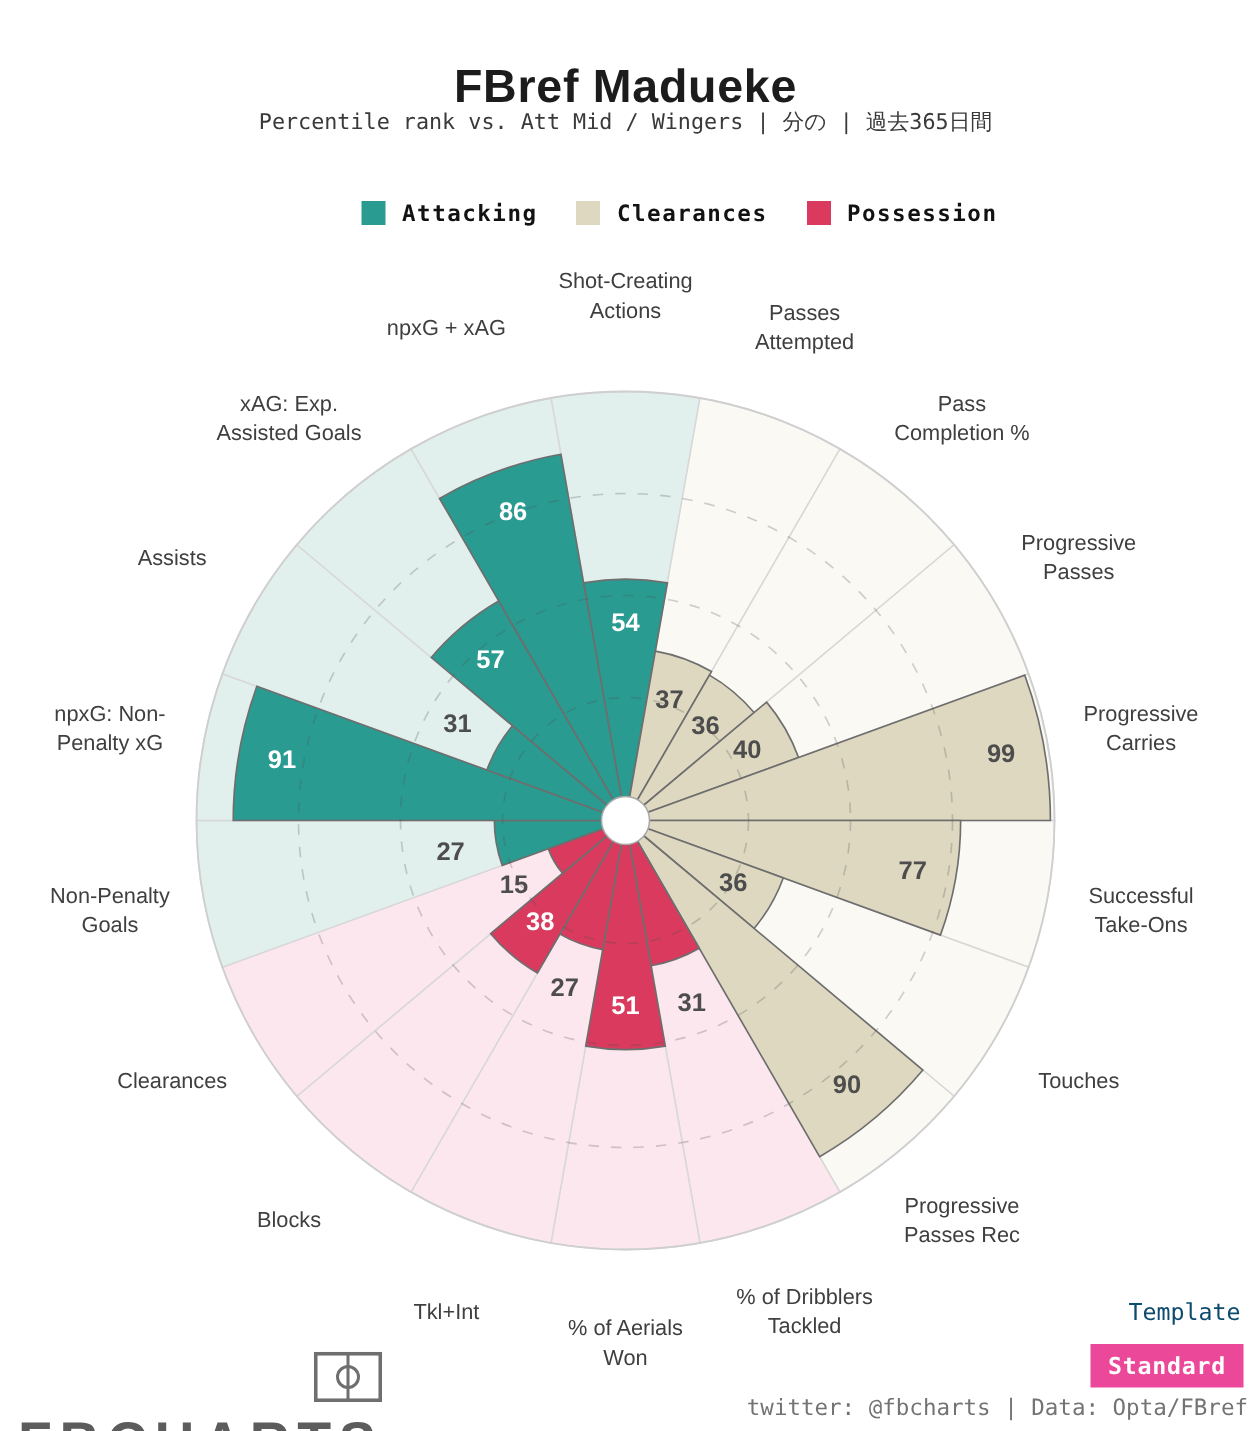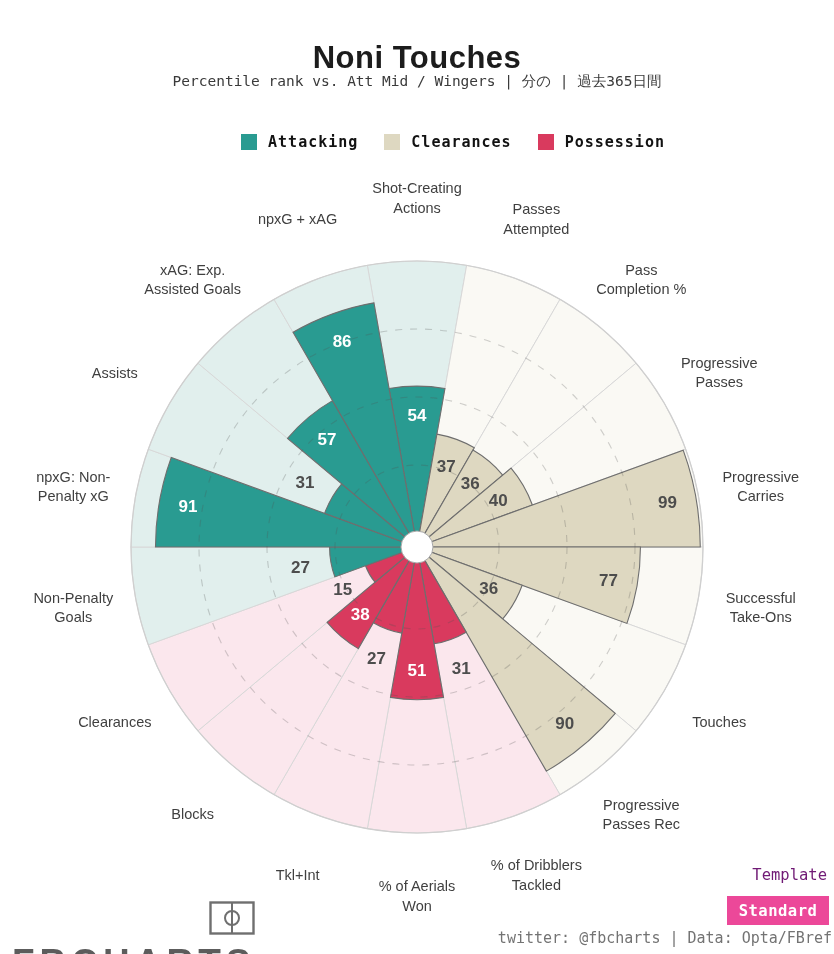--- a/index.html
+++ b/index.html
@@ -33,21 +33,21 @@
   .brand-text{
     font-size:37px;font-weight:bold;color:#5c5c5c;letter-spacing:5px;
     line-height:40px;transform:scaleY(1.06);transform-origin:bottom;
   }
   .brand-suffix{
     font-size:19px;font-style:italic;color:#be185d;letter-spacing:1px;
     padding-bottom:3px;
   }
   .template-label{
     position:absolute;right:7px;top:866px;text-align:right;
-    font-family:"DejaVu Sans Mono",monospace;font-size:15.5px;color:#701a75;
+    font-family:"DejaVu Sans Mono",monospace;font-size:15.5px;color:#0c4a6e;
   }
   .template-btn{
     position:absolute;left:727px;top:896px;width:102px;height:29px;
     background:#ec4899;color:#ffffff;border:none;cursor:pointer;
     display:flex;align-items:center;justify-content:center;
     font-family:"DejaVu Sans Mono",monospace;font-weight:bold;font-size:15.5px;
     letter-spacing:.5px;
   }
   .credit{
     position:absolute;right:2px;top:929px;text-align:right;
@@ -130,21 +130,21 @@
     <text text-anchor="middle" font-family="&quot;Liberation Sans&quot;,sans-serif" font-size="14.5" fill="#3f3f3f"><tspan x="297.6" y="875.0" dominant-baseline="central">Tkl+Int</tspan></text>
     <text text-anchor="middle" font-family="&quot;Liberation Sans&quot;,sans-serif" font-size="14.5" fill="#3f3f3f"><tspan x="192.7" y="814.3" dominant-baseline="central">Blocks</tspan></text>
     <text text-anchor="middle" font-family="&quot;Liberation Sans&quot;,sans-serif" font-size="14.5" fill="#3f3f3f"><tspan x="114.8" y="721.5" dominant-baseline="central">Clearances</tspan></text>
     <text text-anchor="middle" font-family="&quot;Liberation Sans&quot;,sans-serif" font-size="14.5" fill="#3f3f3f"><tspan x="73.3" y="597.9" dominant-baseline="central">Non-Penalty</tspan><tspan x="73.3" y="617.4" dominant-baseline="central">Goals</tspan></text>
     <text text-anchor="middle" font-family="&quot;Liberation Sans&quot;,sans-serif" font-size="14.5" fill="#3f3f3f"><tspan x="73.3" y="476.6" dominant-baseline="central">npxG: Non-</tspan><tspan x="73.3" y="496.1" dominant-baseline="central">Penalty xG</tspan></text>
     <text text-anchor="middle" font-family="&quot;Liberation Sans&quot;,sans-serif" font-size="14.5" fill="#3f3f3f"><tspan x="114.8" y="372.5" dominant-baseline="central">Assists</tspan></text>
     <text text-anchor="middle" font-family="&quot;Liberation Sans&quot;,sans-serif" font-size="14.5" fill="#3f3f3f"><tspan x="192.7" y="269.9" dominant-baseline="central">xAG: Exp.</tspan><tspan x="192.7" y="289.4" dominant-baseline="central">Assisted Goals</tspan></text>
     <text text-anchor="middle" font-family="&quot;Liberation Sans&quot;,sans-serif" font-size="14.5" fill="#3f3f3f"><tspan x="297.6" y="219.0" dominant-baseline="central">npxG + xAG</tspan></text>
   </svg>
 
-<div class="title">Noni Touches</div>
+<div class="title">FBref Madueke</div>
 <div class="subtitle">Percentile rank vs. Att Mid / Wingers | 分の | 過去365日間</div>
 <div class="legend">
   <div class="legend-item">
     <span class="swatch" style="background: rgb(41, 155, 145);"></span>
     <span class="legend-label">Attacking</span>
   </div>
   <div class="legend-item">
     <span class="swatch" style="background: rgb(222, 216, 193);"></span>
     <span class="legend-label">Clearances</span>
   </div>

